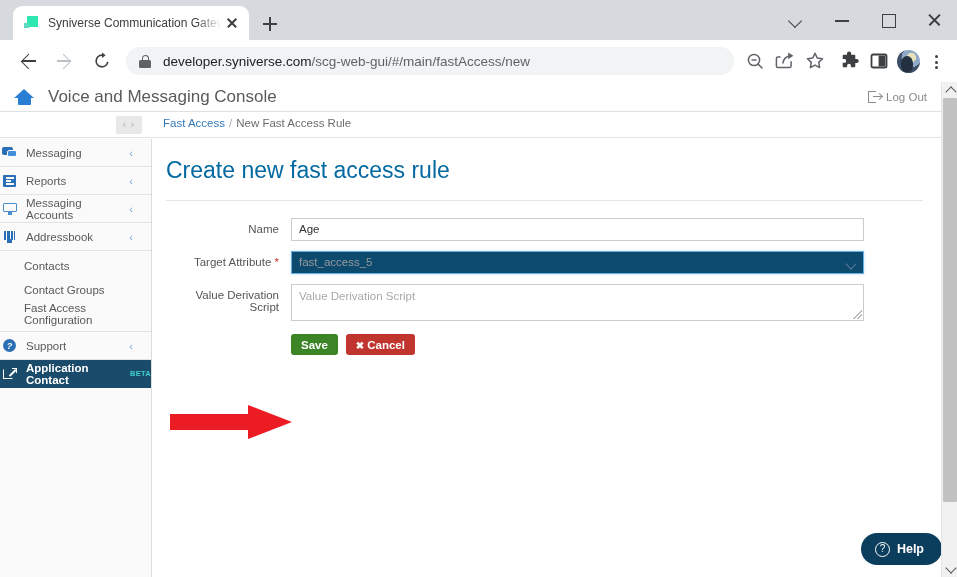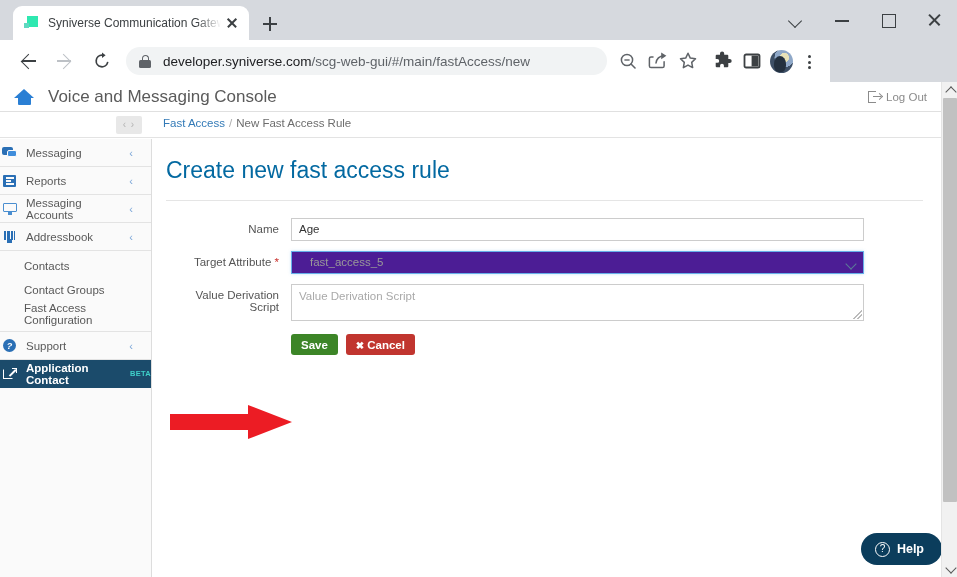--- a/index.html
+++ b/index.html
@@ -81,21 +81,21 @@
     border:1.5px solid #3c4043;
   }
   .ic-close:before, .ic-close:after {
     content:""; position:absolute; left:16px; top:19px; width:15px; height:1.5px;
     background:#3c4043;
   }
   .ic-close:before { transform: rotate(45deg); }
   .ic-close:after  { transform: rotate(-45deg); }
 
   .toolbar {
-    position: absolute; top: 40px; left: 0; width: 830px; height: 42px;
+    position: absolute; top: 40px; left: 0; width: 957px; height: 42px;
     background: #ffffff;
     display: flex; align-items: center; justify-content: center;
   }
   .navbtn { width: 32px; height: 32px; position: relative; margin-left: 5px; flex:0 0 32px; }
   .navbtn.first { margin-left: 12px; }
   .arrow-l:before {
     content:""; position:absolute; left:11px; top:11px; width:10px; height:10px;
     border-left:1.7px solid #3c4043; border-bottom:1.7px solid #3c4043;
     transform: rotate(45deg);
   }
@@ -267,22 +267,22 @@
   .form-label {
     font-size:11.5px; color:#555; text-align:right; width:125px;
     padding-top:5px; padding-right:12px;
   }
   .req { color:#c9302c; }
   .inp {
     height:23px; border:1px solid #ccc; background:#fff;
     font-size:11.5px; color:#333; padding:0 7px; line-height:21px;
   }
   .sel {
-    height:23px; border:1px solid #66afe9; background:#4c1d95;
-    font-size:11.5px; color:#999; padding:0 18px; line-height:21px;
+    height:23px; border:1px solid #66afe9; background:#0c4a6e;
+    font-size:11.5px; color:#999; padding:0 7px; line-height:21px;
     position:relative; box-shadow: 0 0 3px rgba(102,175,233,.35);
   }
   .sel .chevd {
     position:absolute; right:8px; top:8px; width:8px; height:8px;
     border-left:1.8px solid #5b7b97; border-bottom:1.8px solid #5b7b97;
     transform: rotate(-45deg);
   }
   .txa {
     height:37px; border:1px solid #ccc; background:#fff;
     font-size:11.5px; color:#a9a9a9; padding:5px 7px;

